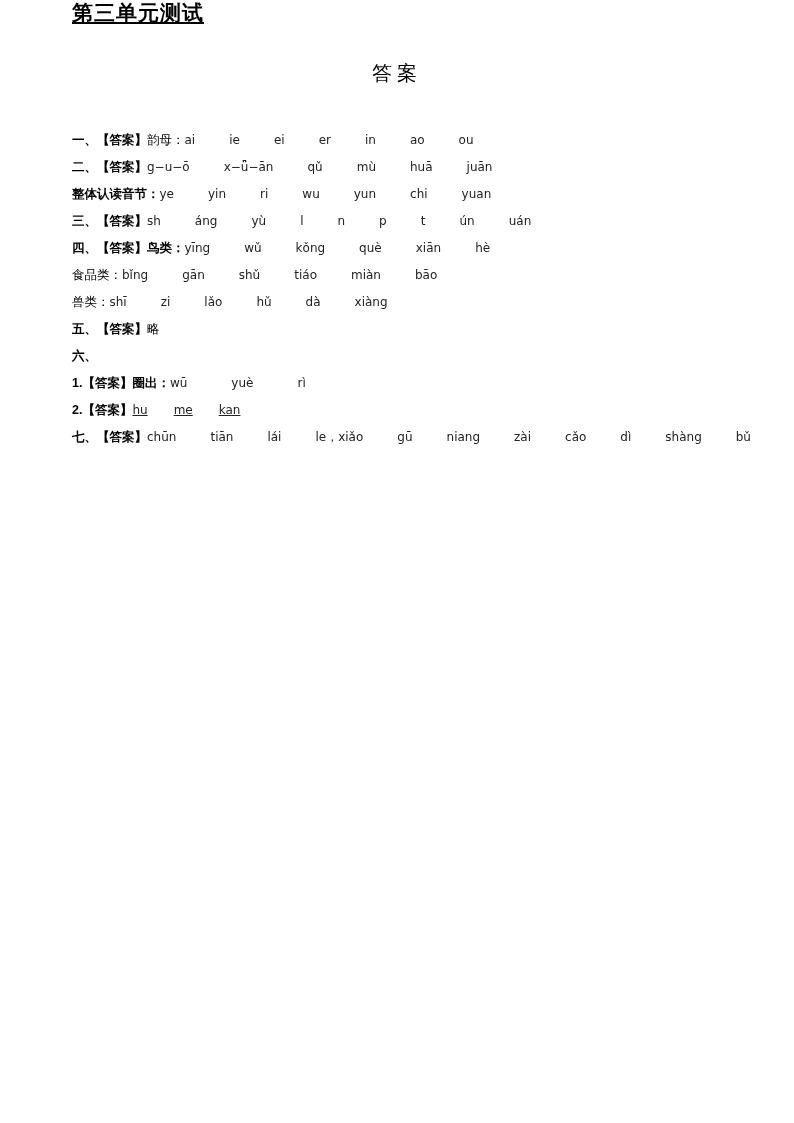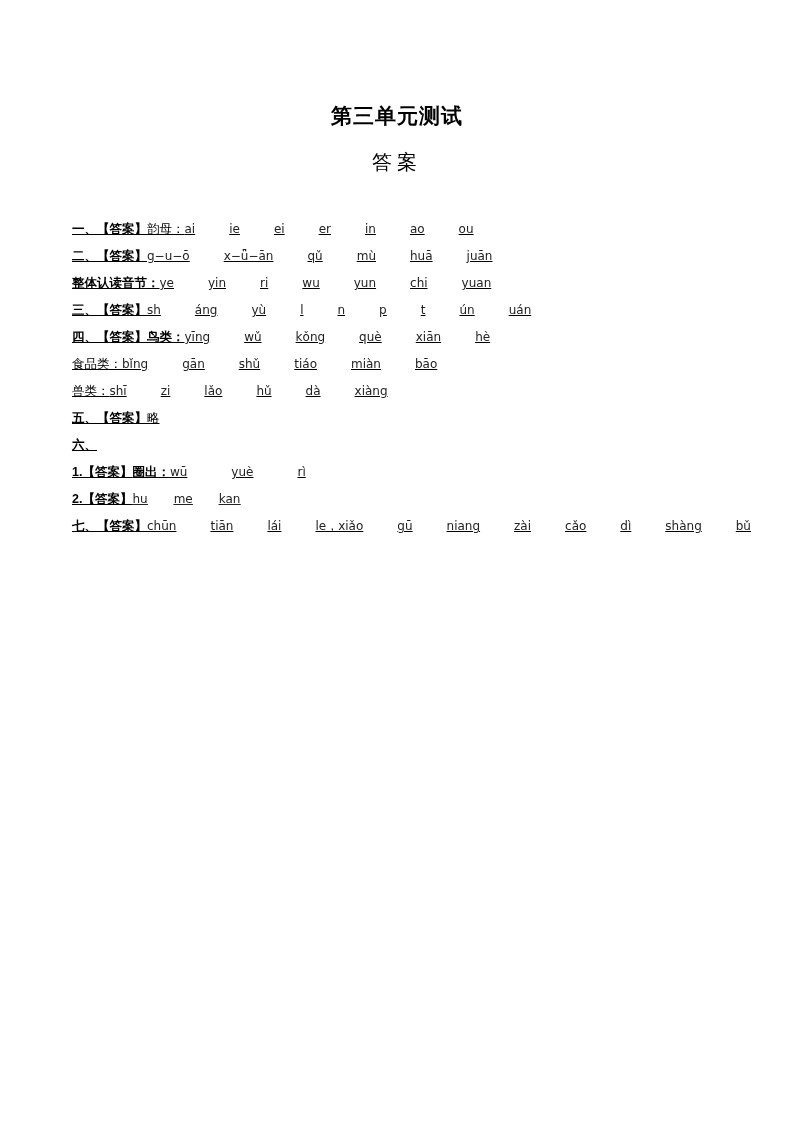--- a/index.html
+++ b/index.html
@@ -14,43 +14,42 @@
     color: #000000;
   }
   .page {
     position: relative;
     width: 794px;
     height: 1123px;
     box-sizing: border-box;
     padding: 0 72px;
   }
   .title {
-    text-align: center;
+    text-align: left;
     font-size: 21px;
     font-weight: bold;
     letter-spacing: 1px;
-    margin-top: 103px;
     line-height: 1.2;
+    text-decoration: underline;
   }
   .subtitle {
     text-align: center;
     font-size: 20px;
     letter-spacing: 5px;
-    margin-top: 22px;
+    margin-top: 36px;
     line-height: 1.2;
   }
   .body-block {
     margin-top: 42px;
   }
   .line {
     font-size: 12.5px;
     line-height: 27px;
     white-space: nowrap;
     color: #000;
-    text-decoration: underline;
   }
   .label {
     font-weight: bold;
   }
   .pin {
     font-family: "DejaVu Sans", sans-serif;
     font-size: 12px;
     color: #222;
   }
   .sp2 { display: inline-block; width: 26px; }

